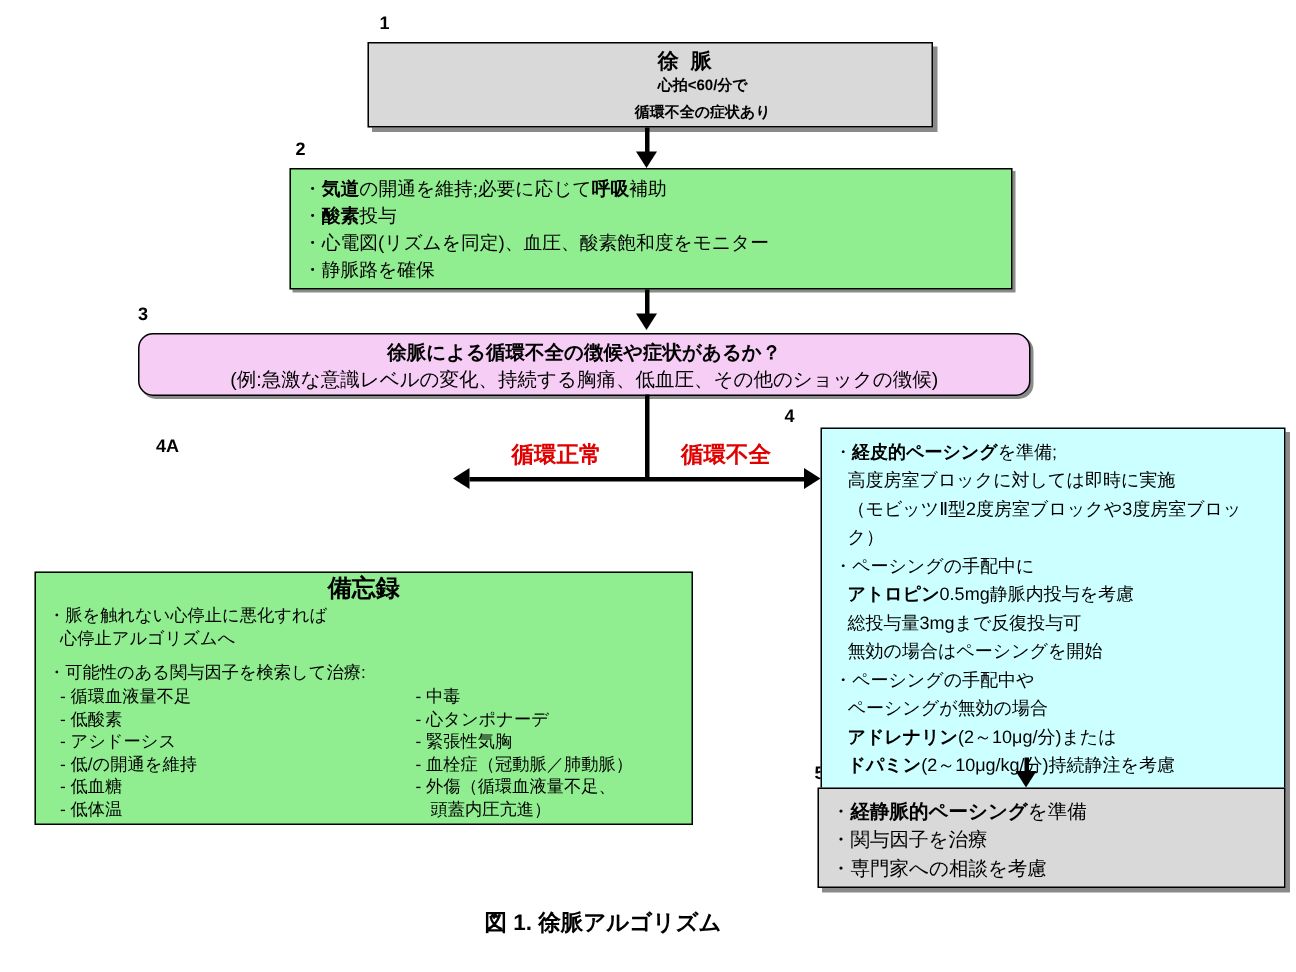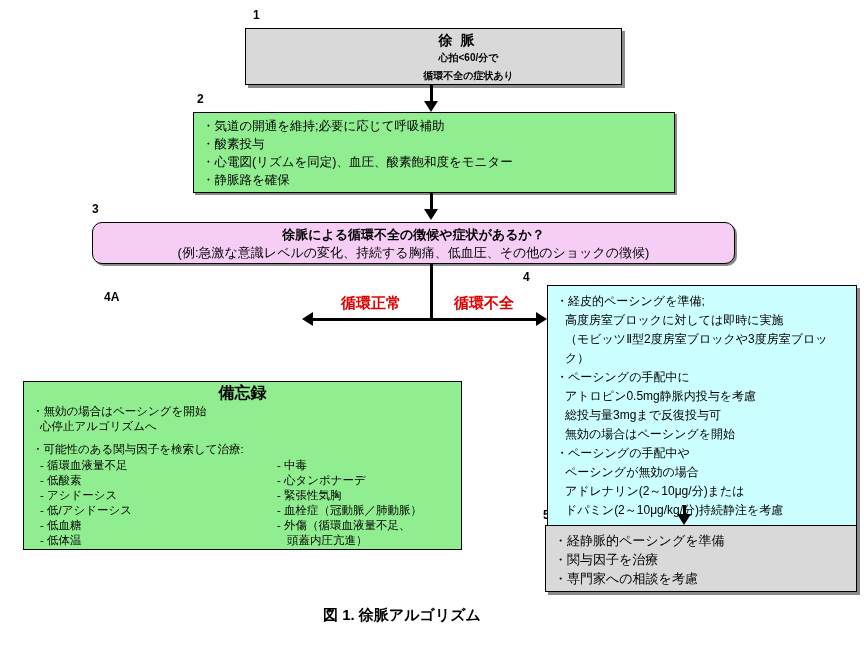--- a/index.html
+++ b/index.html
@@ -13,29 +13,29 @@
     overflow:hidden;
   }
   .box{position:absolute; border:1.5px solid var(--line); box-sizing:border-box;}
   .gray{background:var(--gray); box-shadow:3px 3px 0 var(--shadow);padding-left:48px;}
   .greenbg{background:var(--green); box-shadow:2px 2px 0 var(--shadow);}
   .pinkbg{background:var(--pink); border-radius:10px; box-shadow:2px 2px 0 var(--shadow);}
   .cyanbg{background:var(--cyan); box-shadow:3px 3px 0 var(--shadow);}
   .memobg{background:var(--green);}
   .stepnum{position:absolute; font-size:12px; font-weight:bold;}
   .center{text-align:center;}
-  .b{font-weight:normal;}
+  .b{font-weight:bold;}
   
   #box1{left:245px; top:28px; width:377px; height:57px; padding-top:2px;}
   #box1 .l1{font-size:14px; font-weight:bold; line-height:18px; letter-spacing:2px;}
   #box1 .l{font-size:10px; font-weight:bold; line-height:18px;margin-left:22px;}
   
   #box2{left:193px; top:112px; width:482px; height:81px; padding:4px 8px; font-size:12.5px; line-height:18px;}
   
-  #box3{left:92px; top:222px; width:643px; height:42px; padding-top:2px;}
+  #box3{left:92px; top:222px; width:595px; height:42px; padding-top:2px;}
   #box3 .l1{font-size:13px; font-weight:bold; line-height:19px;}
   #box3 .l2{font-size:13px; line-height:18px;}
   
   #box4a{left:105px; top:310px; width:197px; height:31px; font-size:15px; line-height:28px;}
   
   #box4{left:547px; top:285px; width:310px; height:251px; padding:6px 6px 0 8px; font-size:12px; line-height:19px;}
   #box4 .ind{padding-left:9px;}
   
   #box5{left:545px; top:525px; width:312px; height:67px; padding:5px 8px; font-size:13px; line-height:19px;}
   
@@ -125,29 +125,29 @@
   <div class="ah-down" style="left:677px; top:514px;"></div>
 
   <div id="box5" class="box gray">
     <div><span>・</span><span class="b">経静脈的ペーシング</span><span>を準備</span></div>
     <div><span>・関与因子を治療</span></div>
     <div><span>・専門家への相談を考慮</span></div>
   </div>
 
   <div id="memo" class="box memobg">
     <div class="ttl">備忘録</div>
-    <div>・無効の場合はペーシングを開始</div>
+    <div>・脈を触れない心停止に悪化すれば</div>
     <div class="ind">心停止アルゴリズムへ</div>
     <div class="gap">・可能性のある関与因子を検索して治療:</div>
     <div class="cols">
       <div class="colL">
         <div>- 循環血液量不足</div>
         <div>- 低酸素</div>
         <div>- アシドーシス</div>
-        <div>- 低/アシドーシス</div>
+        <div>- 低/の開通を維持</div>
         <div>- 低血糖</div>
         <div>- 低体温</div>
       </div>
       <div class="colR">
         <div>- 中毒</div>
         <div>- 心タンポナーデ</div>
         <div>- 緊張性気胸</div>
         <div>- 血栓症（冠動脈／肺動脈）</div>
         <div>- 外傷（循環血液量不足、</div>
         <div class="cont">頭蓋内圧亢進）</div>

